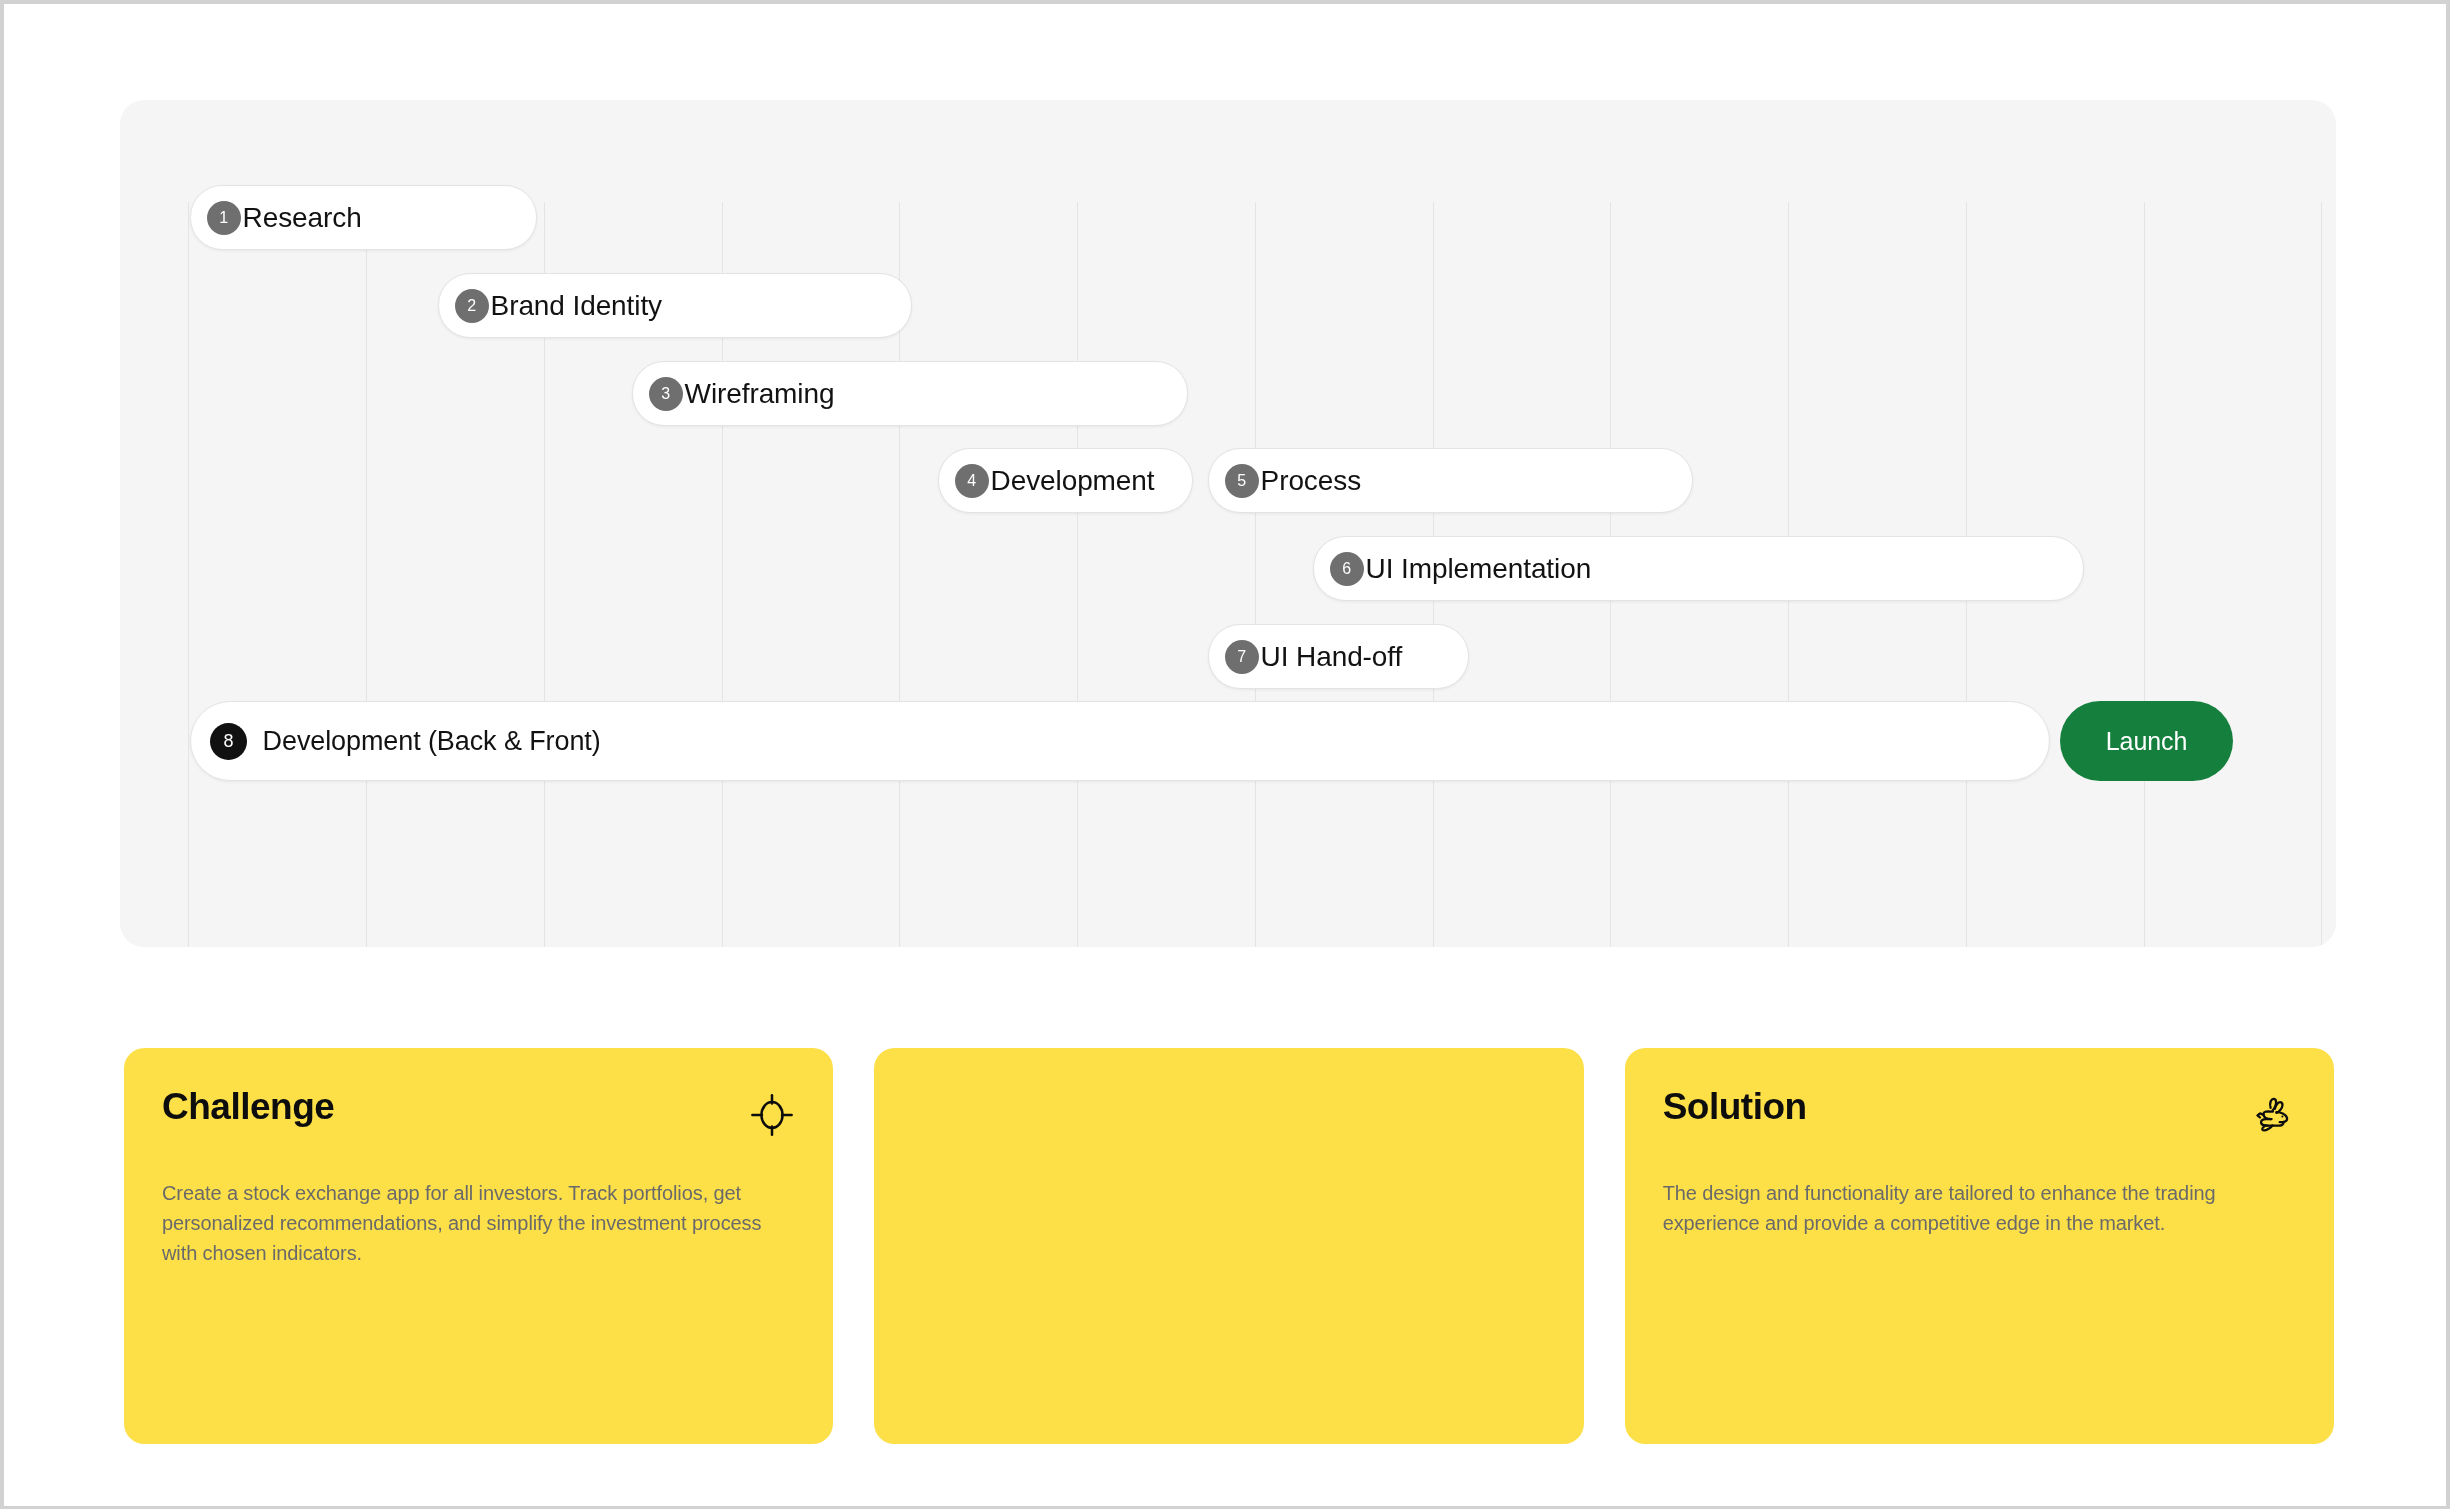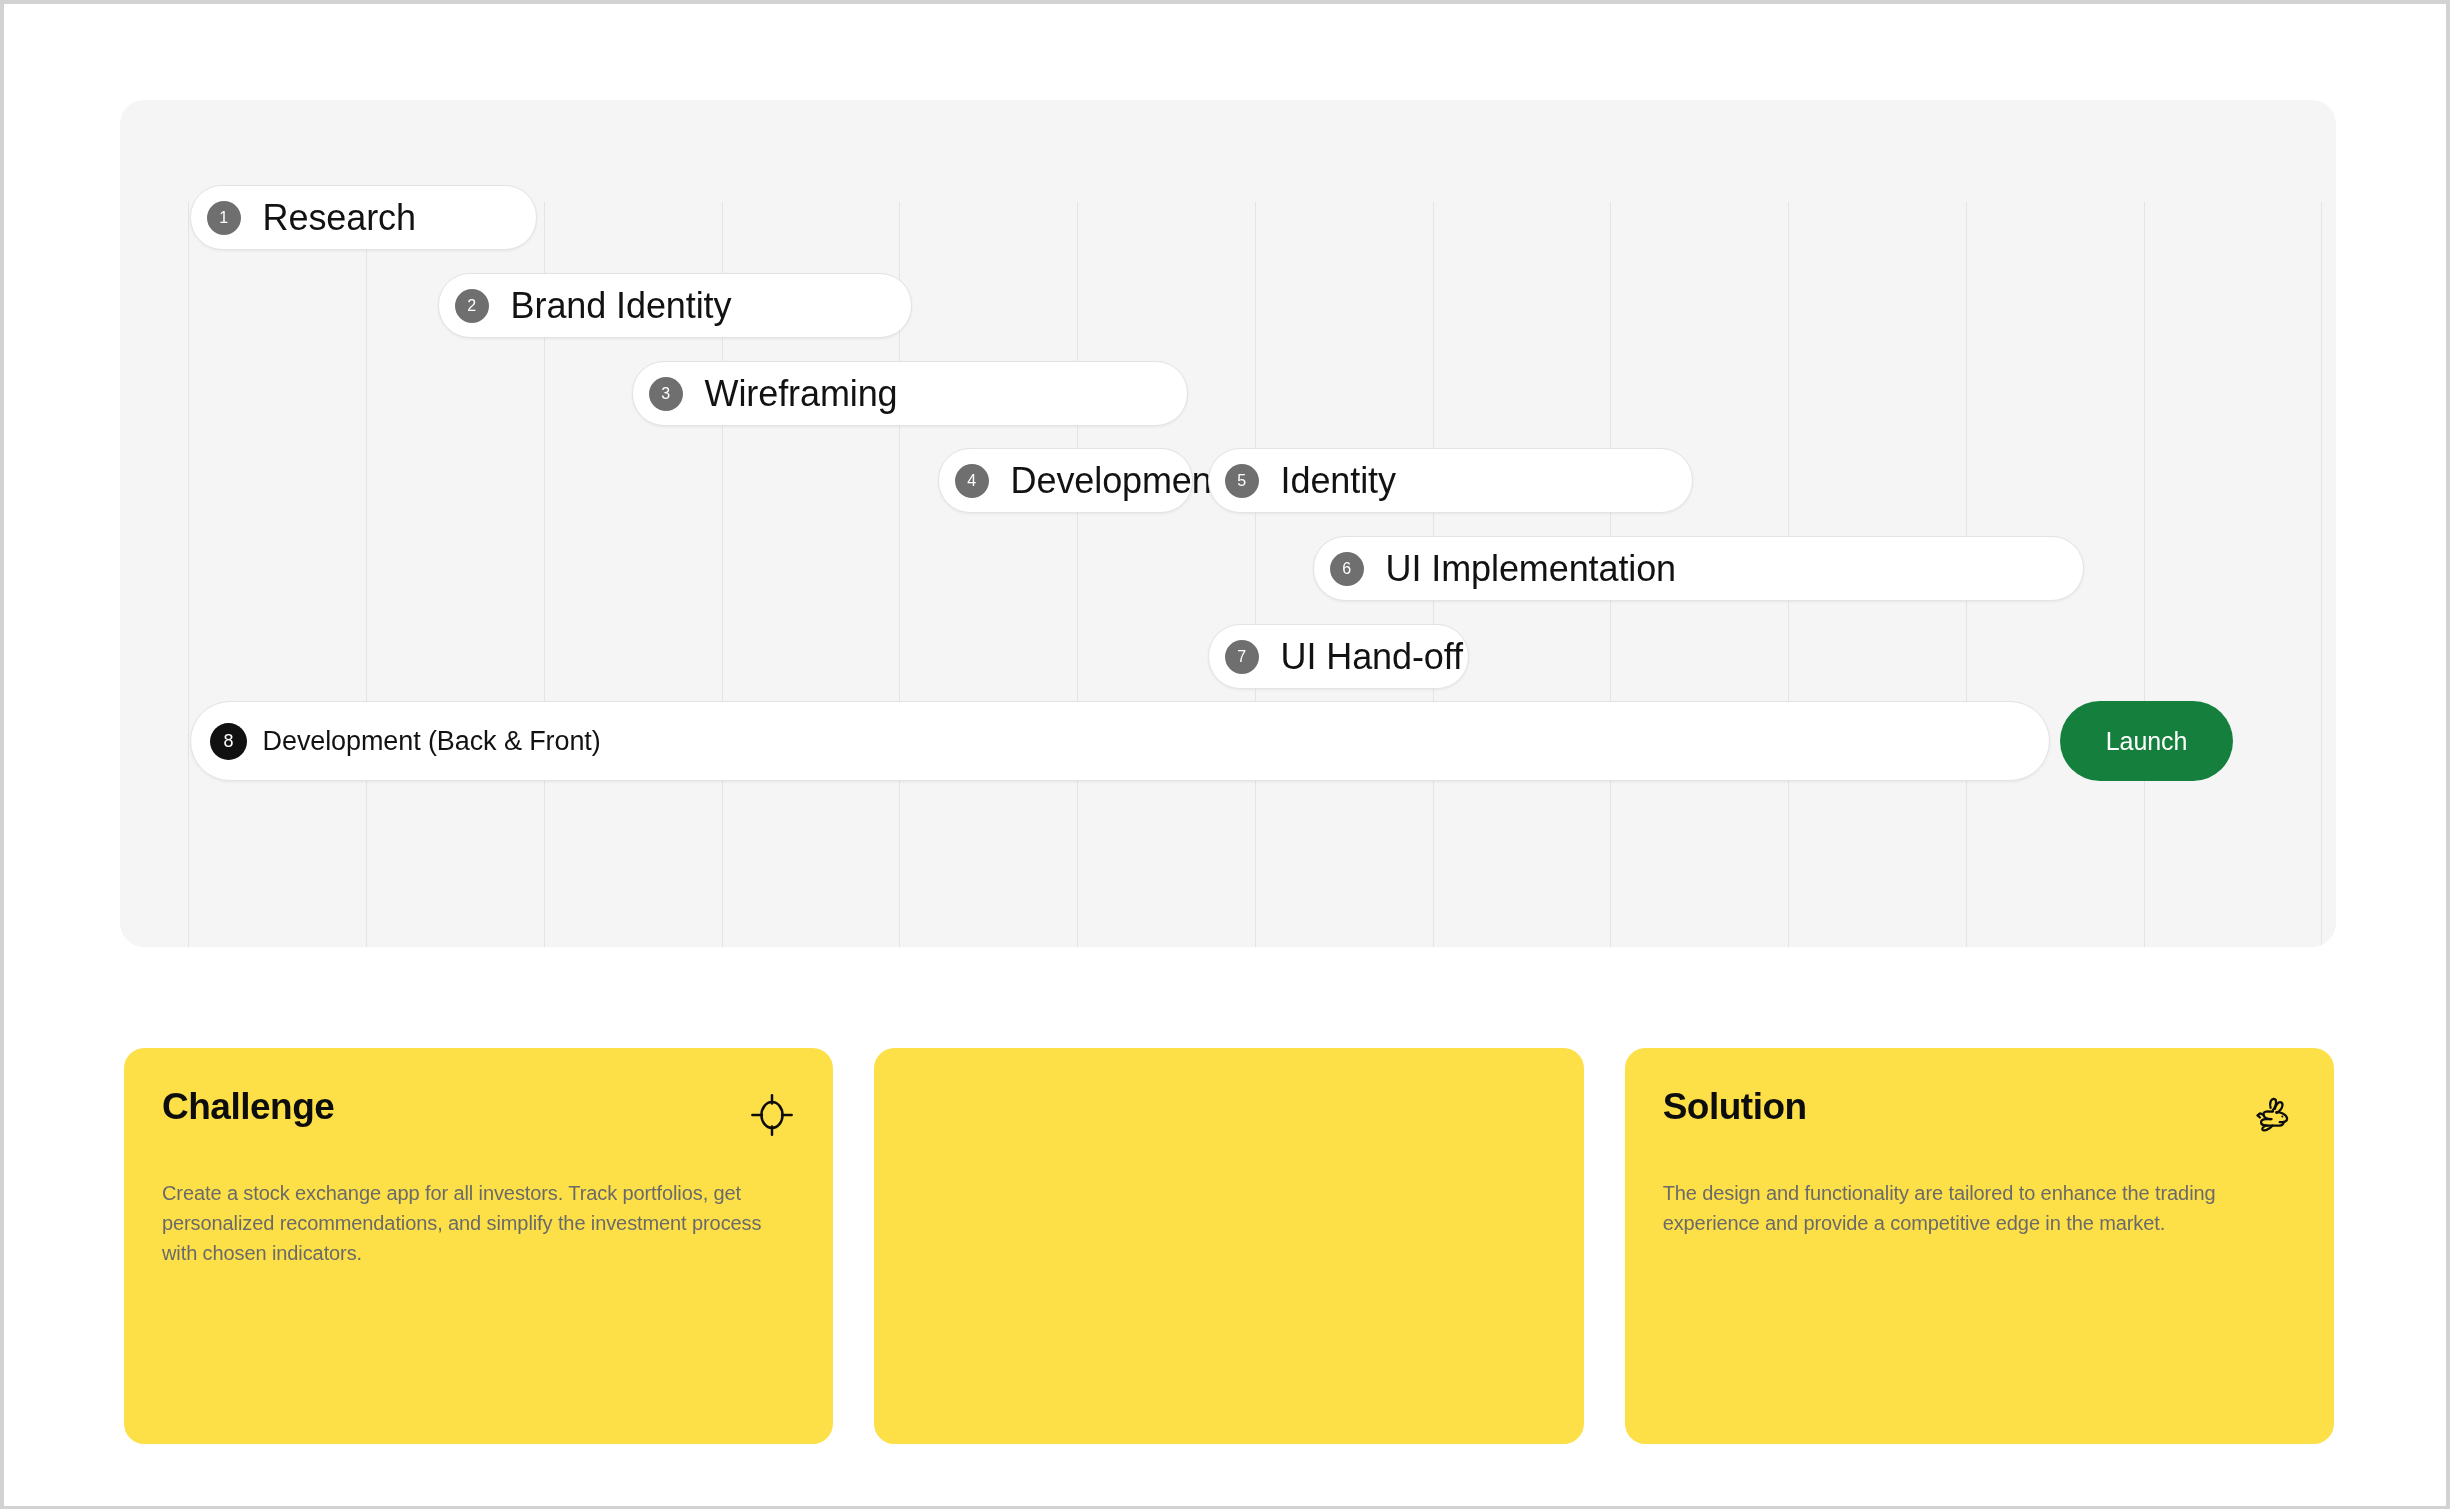--- a/index.html
+++ b/index.html
@@ -83,22 +83,22 @@
   }
   .task-pill.wide .task-badge {
     width: 37px;
     height: 37px;
     min-width: 37px;
     font-size: 18px;
     background: #111111;
   }
 
   .task-label {
-    margin-left: 22px;
-    font-size: 36px;
+    margin-left: 2px;
+    font-size: 28px;
     color: #121212;
     white-space: nowrap;
     letter-spacing: -0.1px;
   }
   .task-pill.wide .task-label {
     margin-left: 15.6px;
     font-size: 27px;
   }
 
   #launch-button {
@@ -200,21 +200,21 @@
         <div class="task-pill" style="left: 512px; top: 261px; width: 556px;">
           <span class="task-badge" style="background: rgb(111, 111, 111);">3</span>
           <span class="task-label">Wireframing</span>
         </div>
         <div class="task-pill" style="left: 818px; top: 348px; width: 255px;">
           <span class="task-badge" style="background: rgb(111, 111, 111);">4</span>
           <span class="task-label">Development</span>
         </div>
         <div class="task-pill" style="left: 1088px; top: 348px; width: 485px;">
           <span class="task-badge" style="background: rgb(111, 111, 111);">5</span>
-          <span class="task-label">Identity</span>
+          <span class="task-label">Process</span>
         </div>
         <div class="task-pill" style="left: 1193px; top: 436px; width: 771px;">
           <span class="task-badge" style="background: rgb(111, 111, 111);">6</span>
           <span class="task-label">UI Implementation</span>
         </div>
         <div class="task-pill" style="left: 1088px; top: 524px; width: 261px;">
           <span class="task-badge" style="background: rgb(111, 111, 111);">7</span>
           <span class="task-label">UI Hand-off</span>
         </div>
         <div class="task-pill wide" style="left: 70px; top: 601px; width: 1860px;">

